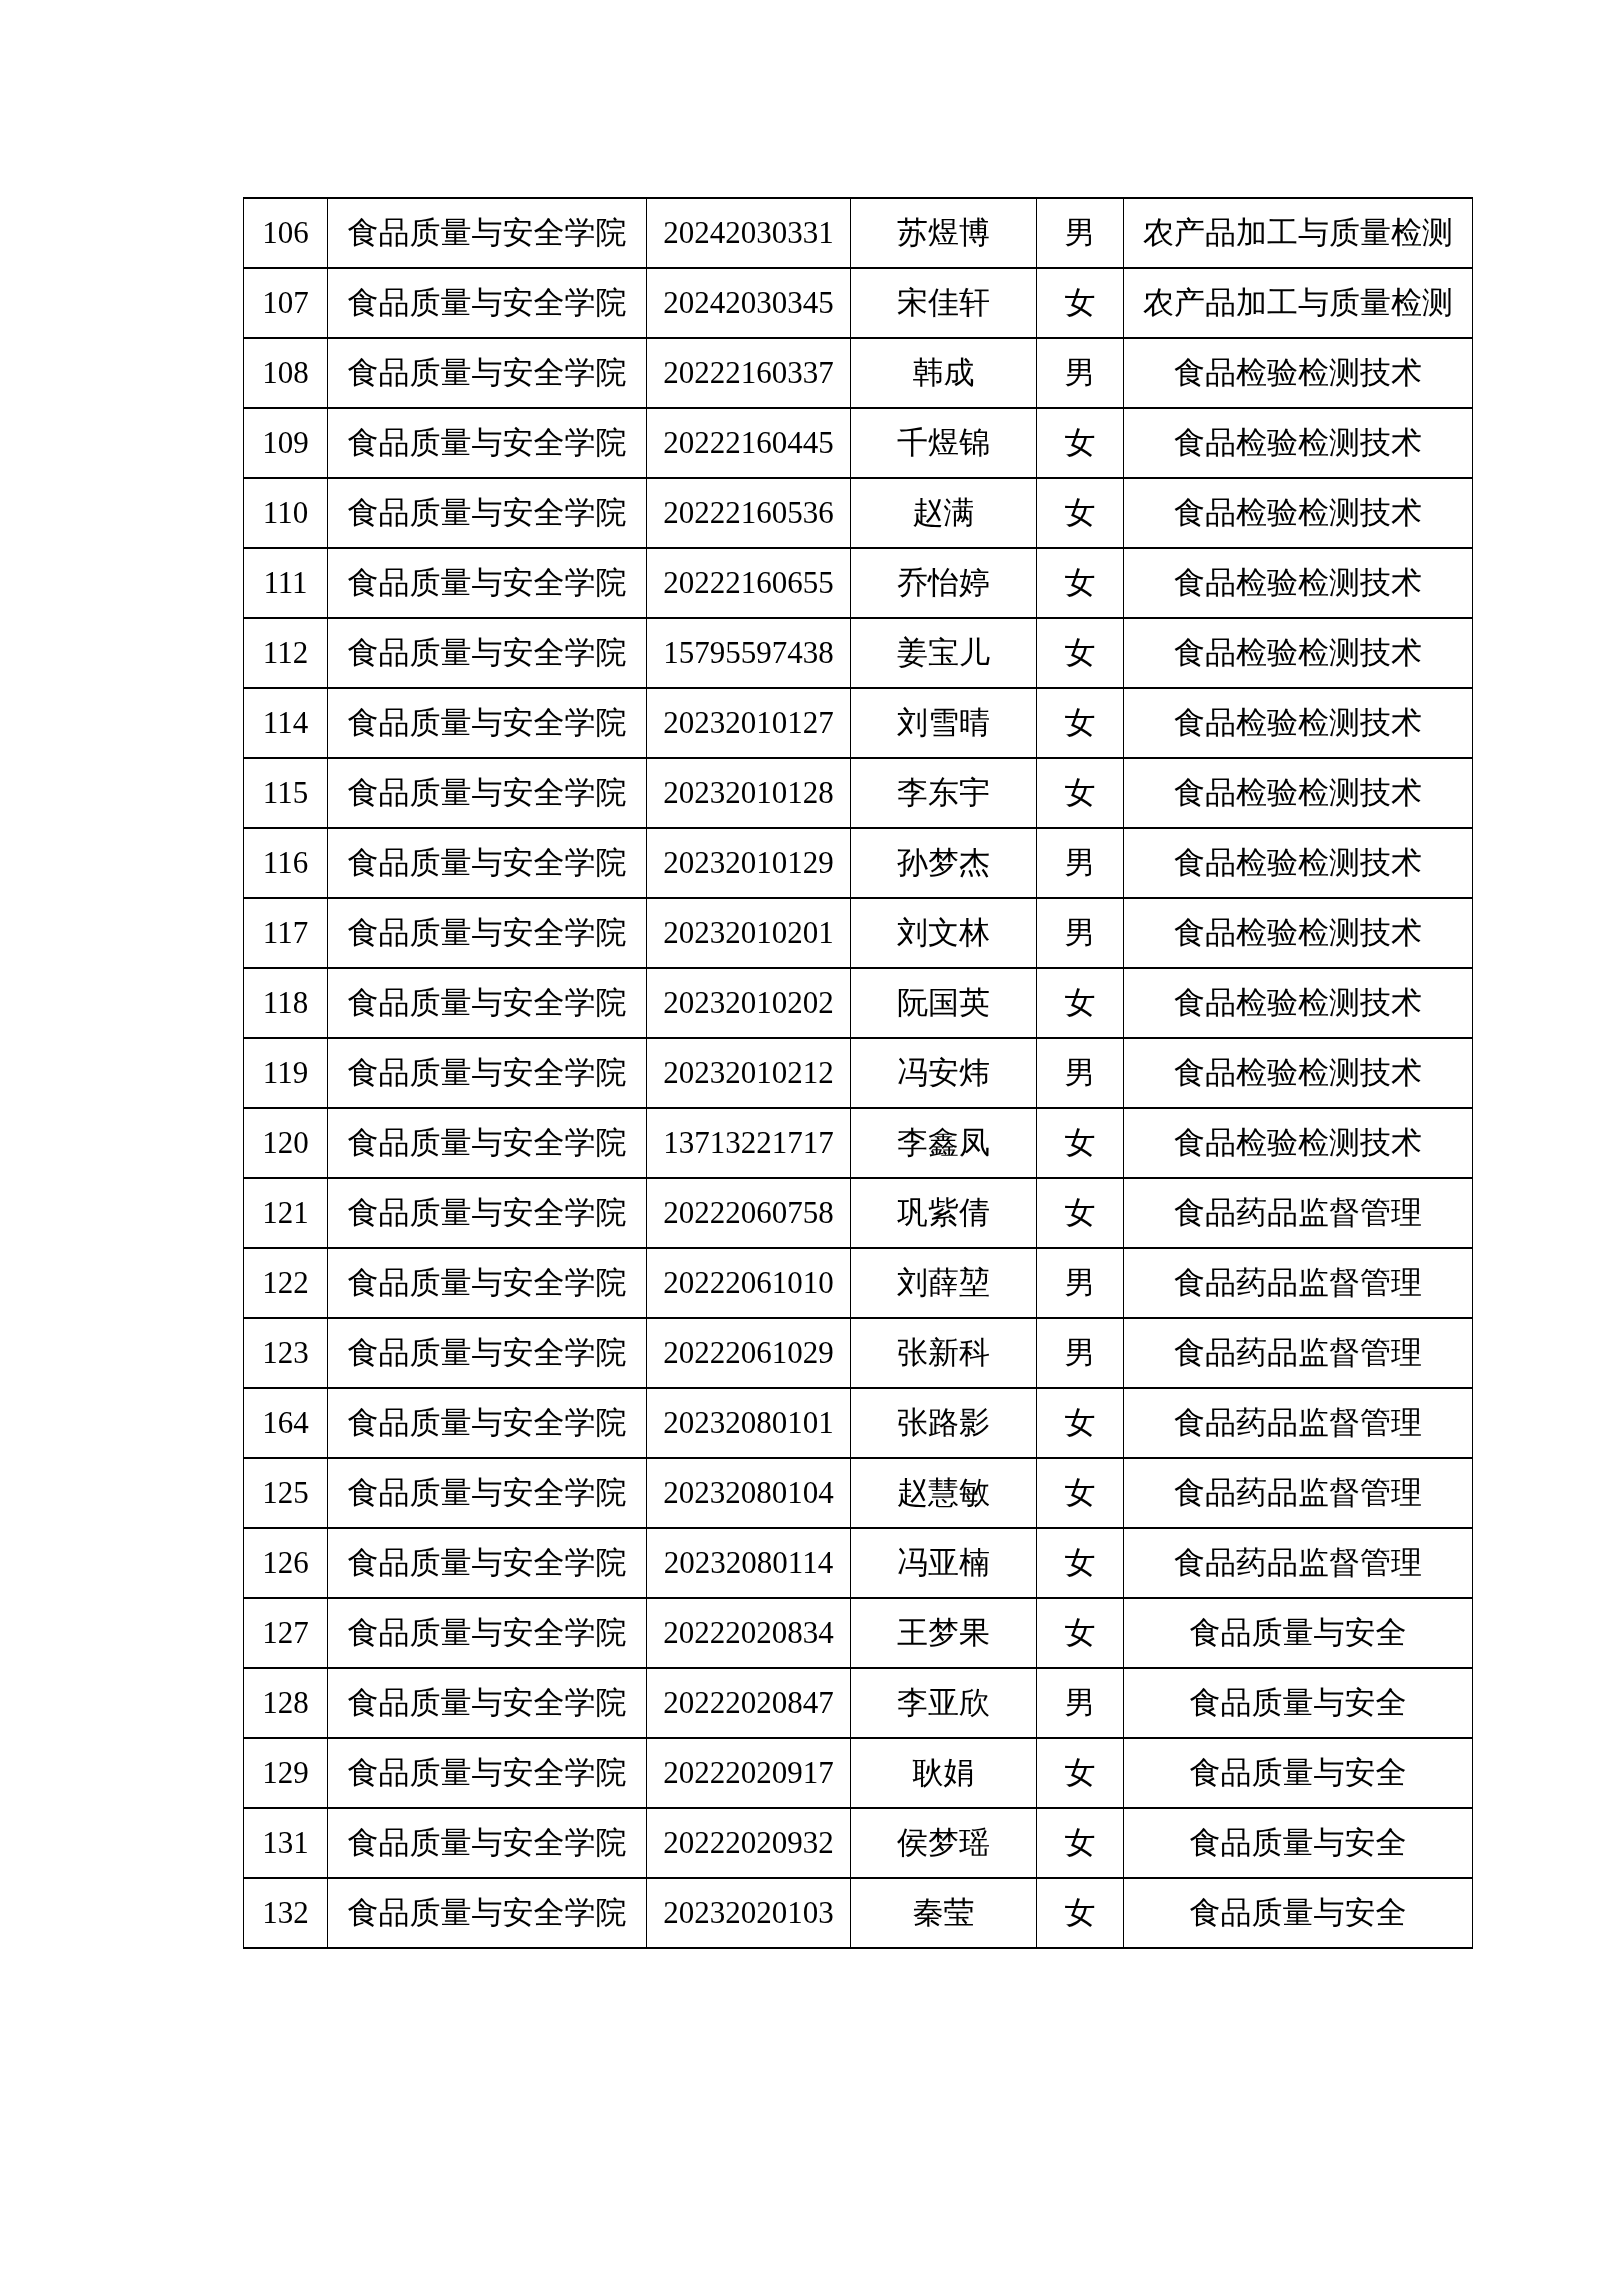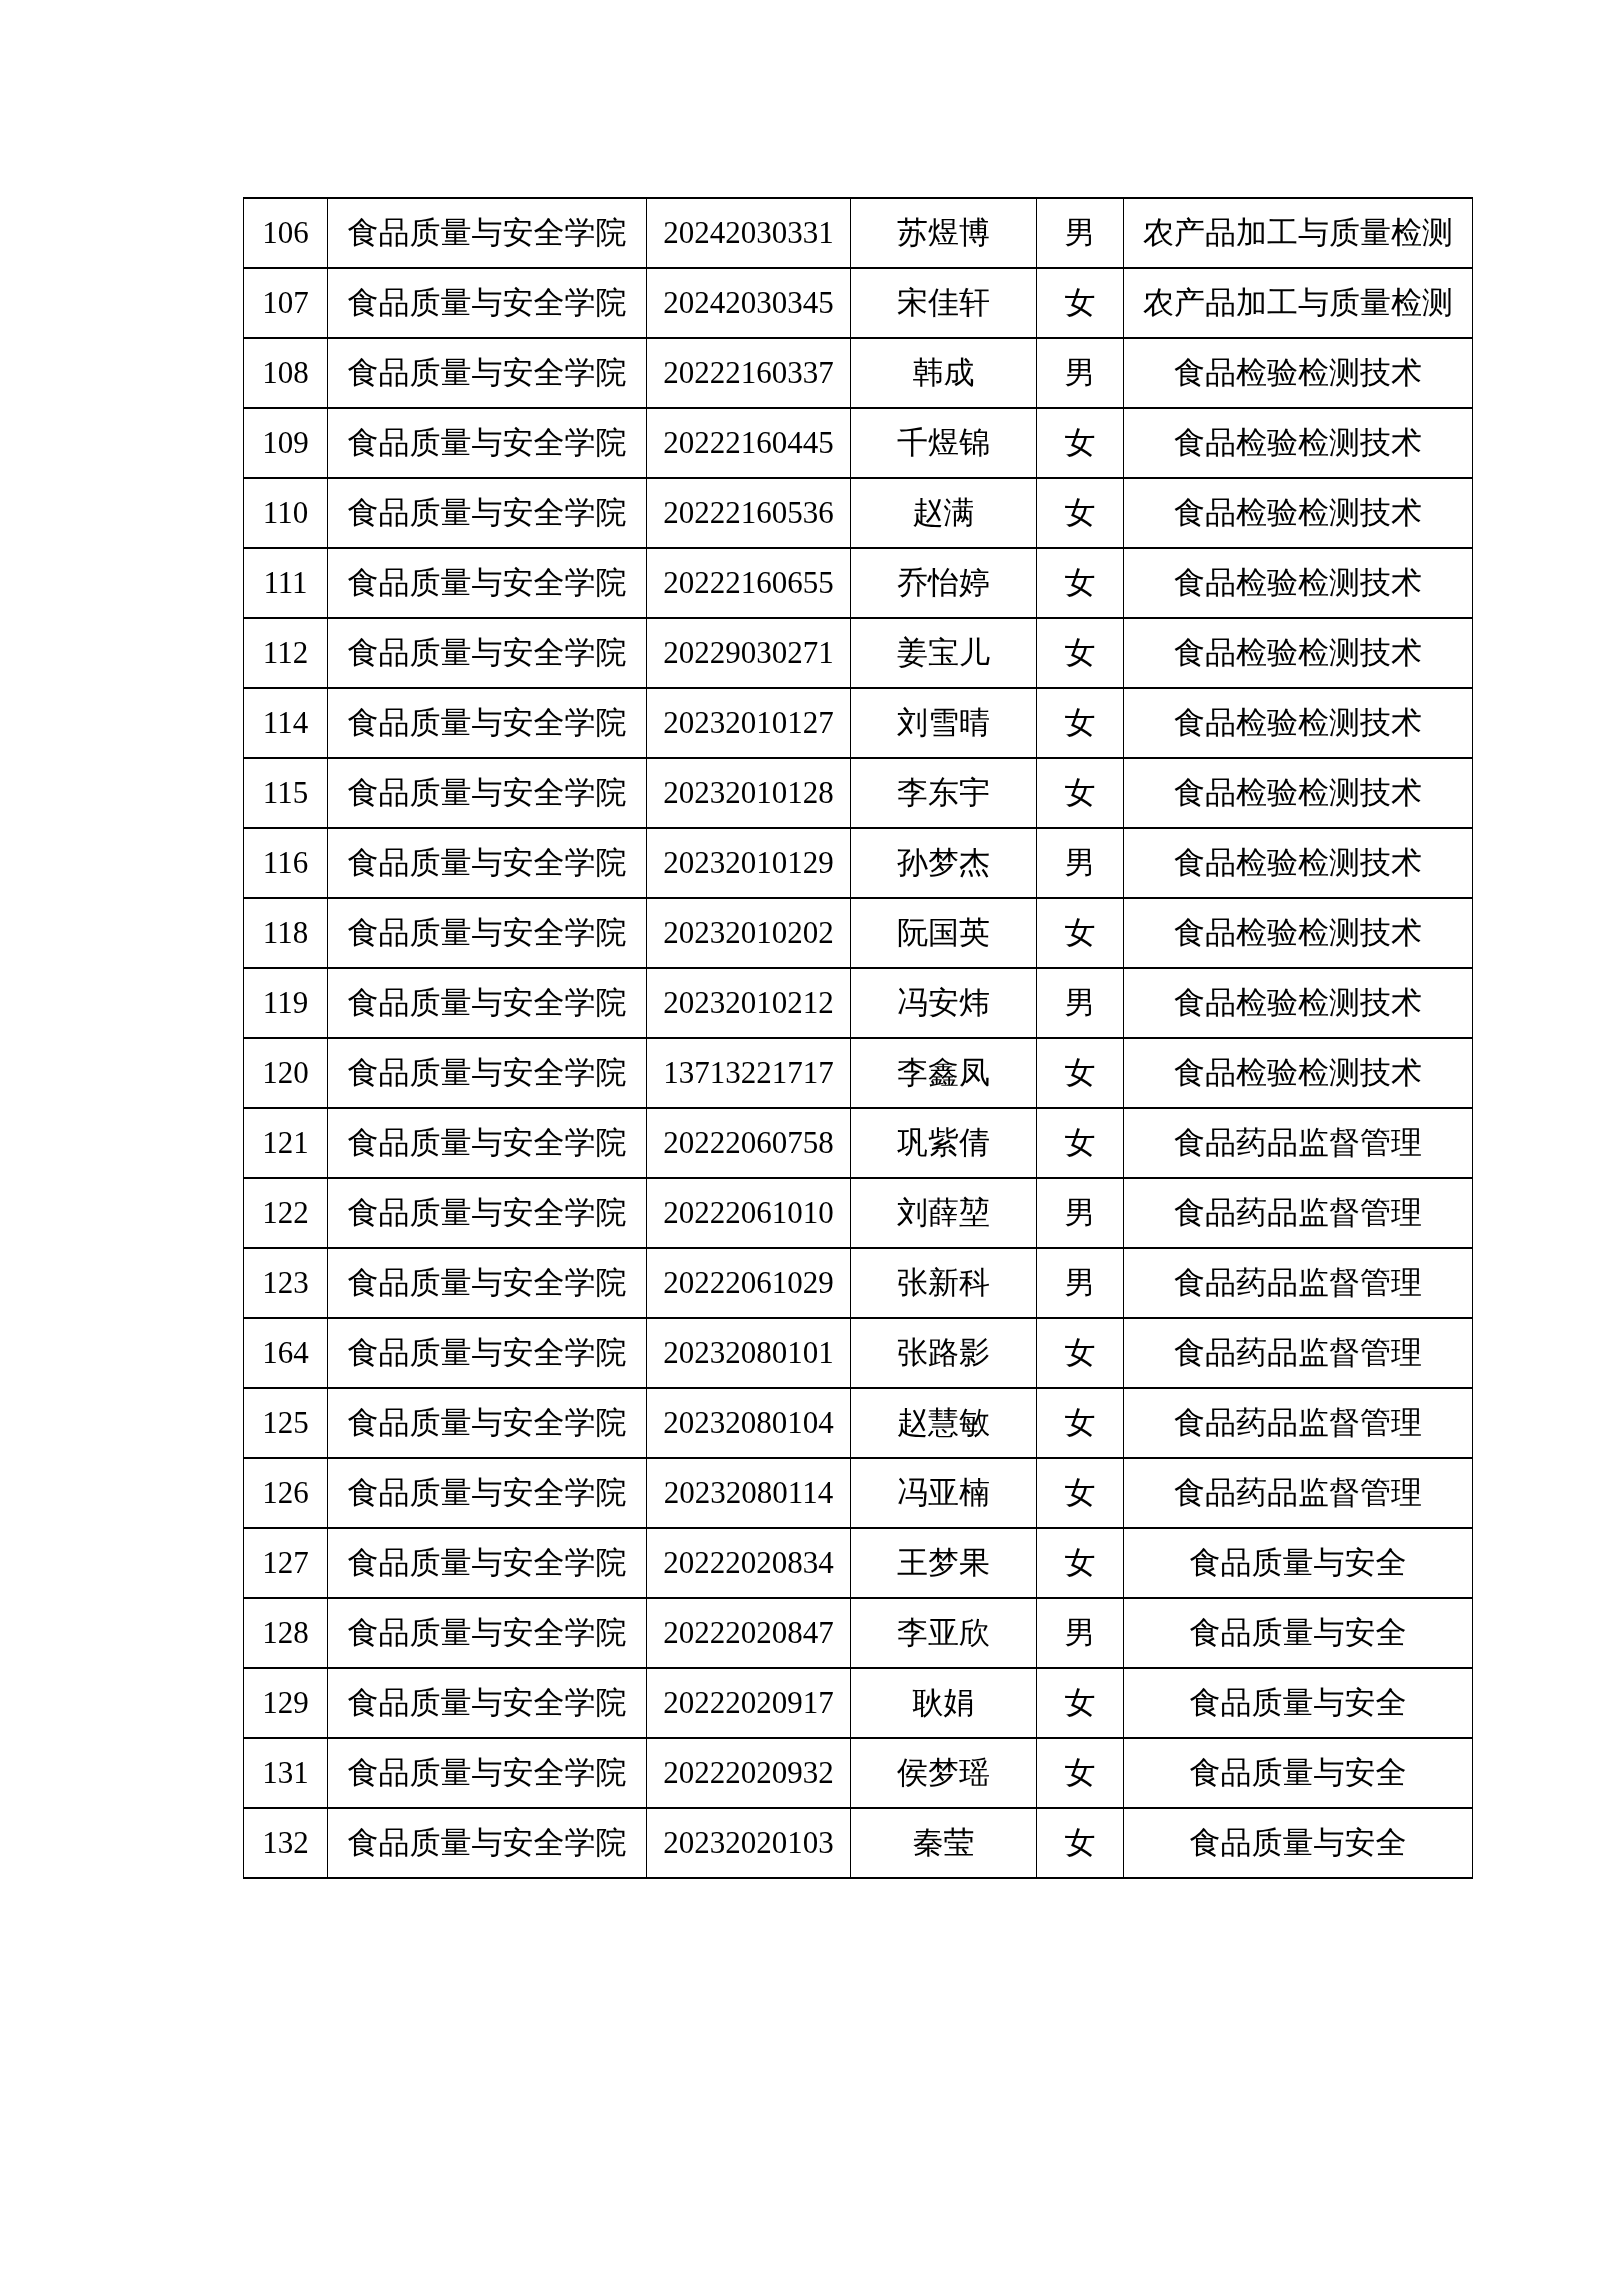--- a/index.html
+++ b/index.html
@@ -112,21 +112,21 @@
     <td>111</td>
     <td>食品质量与安全学院</td>
     <td>20222160655</td>
     <td>乔怡婷</td>
     <td>女</td>
     <td>食品检验检测技术</td>
   </tr>
         <tr>
     <td>112</td>
     <td>食品质量与安全学院</td>
-    <td>20229030271</td>
+    <td>15795597438</td>
     <td>姜宝儿</td>
     <td>女</td>
     <td>食品检验检测技术</td>
   </tr>
         <tr>
     <td>114</td>
     <td>食品质量与安全学院</td>
     <td>20232010127</td>
     <td>刘雪晴</td>
     <td>女</td>
@@ -138,20 +138,28 @@
     <td>20232010128</td>
     <td>李东宇</td>
     <td>女</td>
     <td>食品检验检测技术</td>
   </tr>
         <tr>
     <td>116</td>
     <td>食品质量与安全学院</td>
     <td>20232010129</td>
     <td>孙梦杰</td>
+    <td>男</td>
+    <td>食品检验检测技术</td>
+  </tr>
+        <tr>
+    <td>117</td>
+    <td>食品质量与安全学院</td>
+    <td>20232010201</td>
+    <td>刘文林</td>
     <td>男</td>
     <td>食品检验检测技术</td>
   </tr>
         <tr>
     <td>118</td>
     <td>食品质量与安全学院</td>
     <td>20232010202</td>
     <td>阮国英</td>
     <td>女</td>
     <td>食品检验检测技术</td>

